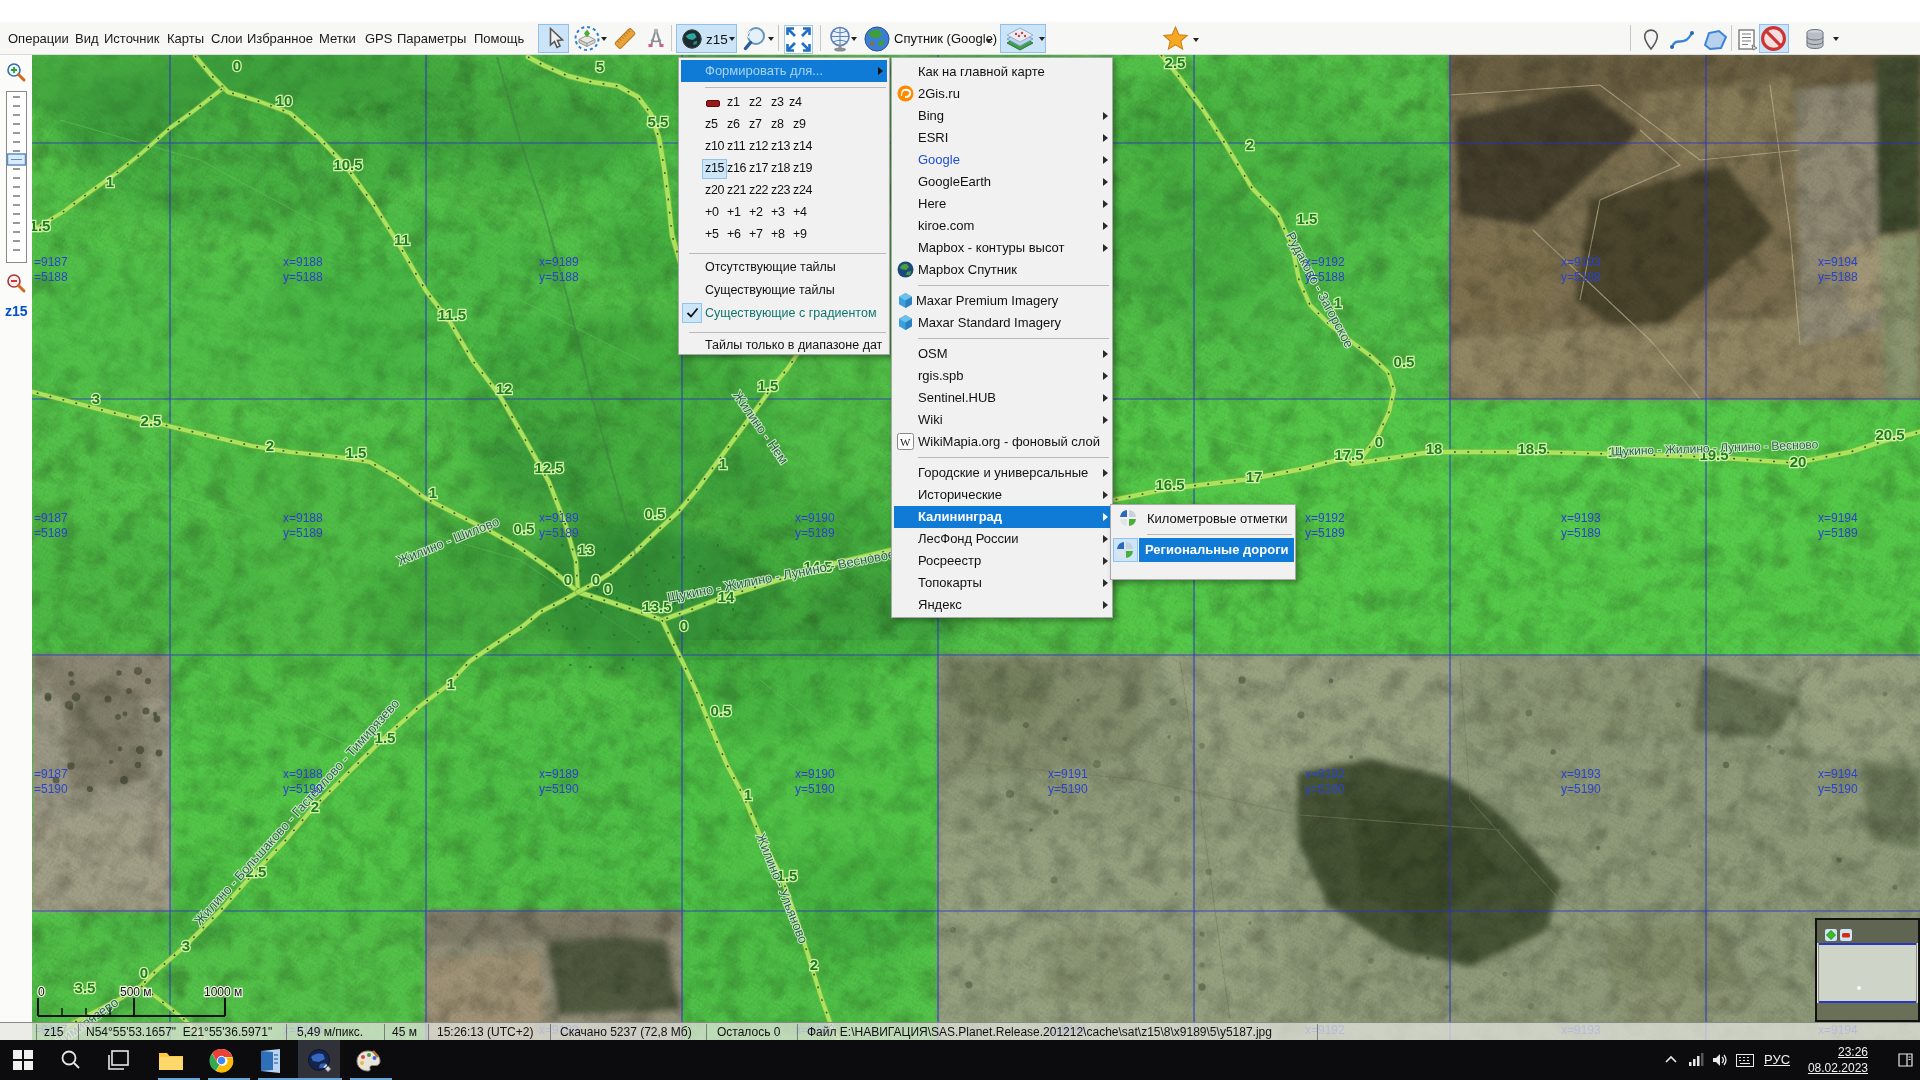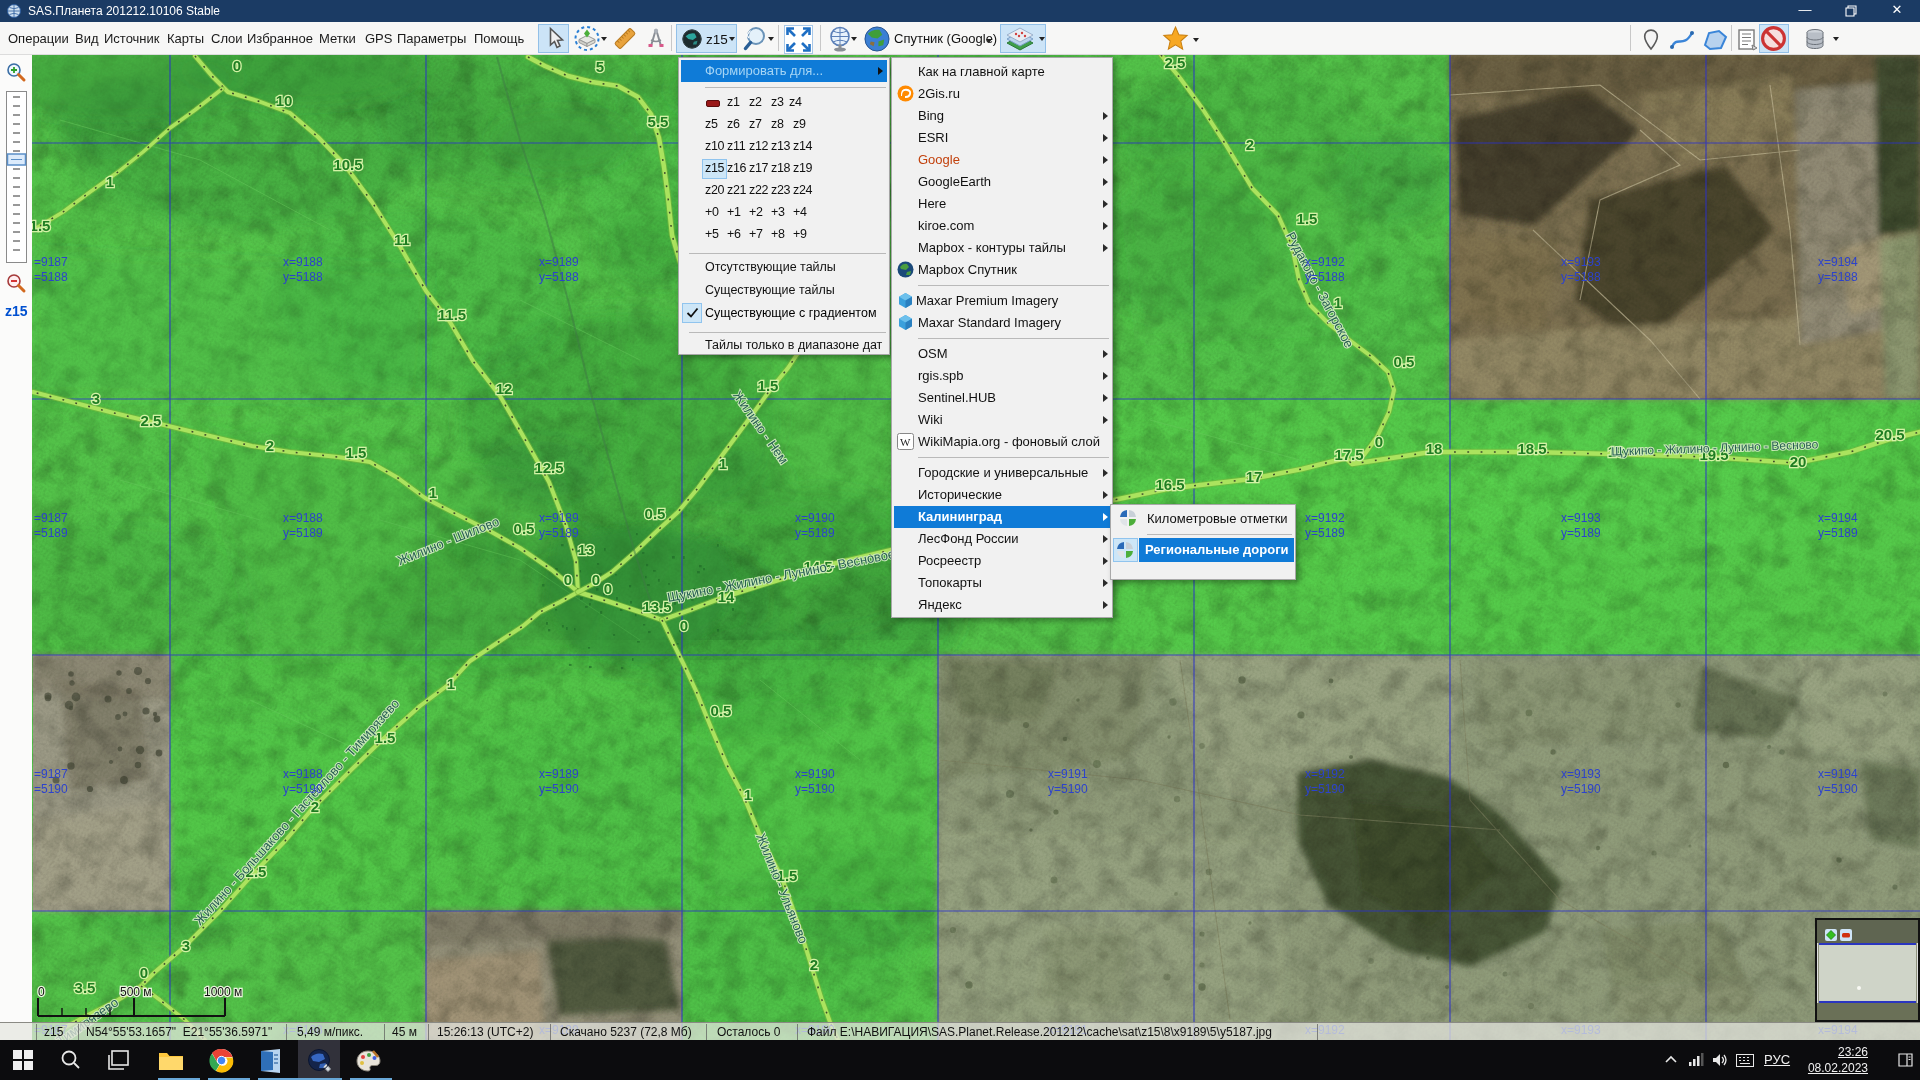--- a/index.html
+++ b/index.html
@@ -505,33 +505,20 @@
 <line x1="78" y1="953" x2="78" y2="961" stroke-width="1.4"></line>
 </g>
 <g font-size="12" fill="#111" stroke="#e8f4dc" stroke-width="2.5" paint-order="stroke">
 <text x="6" y="941">0</text>
 <text x="88" y="941">500 м</text>
 <text x="172" y="941">1000 м</text>
 </g>
 </svg>
 </div>
 
-  <div class="abs" id="titlebar">
-    <svg class="abs" style="left:7px;top:4px" width="14" height="14" viewBox="0 0 14 14">
-        <circle cx="7" cy="7" r="6.5" fill="#cfe0f0"></circle>
-        <circle cx="7" cy="7" r="6.5" fill="none" stroke="#2a5a9a"></circle>
-        <path d="M1 7 H13 M7 1 V13 M2.5 3.5 Q7 6 11.5 3.5 M2.5 10.5 Q7 8 11.5 10.5" stroke="#2a5a9a" fill="none" stroke-width="0.8"></path>
-      </svg>
-    <span class="title">SAS.Планета 201212.10106 Stable</span>
-    <div class="winbtn" style="left:1782px;">—</div>
-    <div class="winbtn" style="left:1828px;"><svg width="12" height="12" viewBox="0 0 12 12" style="margin-top:5px">
-          <path d="M3 3 V1 H11 V9 H9 M1 3 H9 V11 H1 Z" fill="none" stroke="#fff" stroke-width="1.1"></path>
-        </svg></div>
-    <div class="winbtn" style="left:1874px;">✕</div>
-  </div>
 
   <div class="abs" id="menurow">
     <span class="mitem" style="left:8px">Операции</span>
     <span class="mitem" style="left:75px">Вид</span>
     <span class="mitem" style="left:104px">Источник</span>
     <span class="mitem" style="left:167px">Карты</span>
     <span class="mitem" style="left:211px">Слои</span>
     <span class="mitem" style="left:247px">Избранное</span>
     <span class="mitem" style="left:319px">Метки</span>
     <span class="mitem" style="left:365px">GPS</span>
@@ -739,48 +726,48 @@
         <div class="abs" style="left:92px;top:147px;font-size:12.5px;letter-spacing:-0.3px;color:#111">+3</div>
         <div class="abs" style="left:114px;top:147px;font-size:12.5px;letter-spacing:-0.3px;color:#111">+4</div>
         <div class="abs" style="left:26px;top:169px;font-size:12.5px;letter-spacing:-0.3px;color:#111">+5</div>
         <div class="abs" style="left:48px;top:169px;font-size:12.5px;letter-spacing:-0.3px;color:#111">+6</div>
         <div class="abs" style="left:70px;top:169px;font-size:12.5px;letter-spacing:-0.3px;color:#111">+7</div>
         <div class="abs" style="left:92px;top:169px;font-size:12.5px;letter-spacing:-0.3px;color:#111">+8</div>
         <div class="abs" style="left:114px;top:169px;font-size:12.5px;letter-spacing:-0.3px;color:#111">+9</div>
         <div class="sep" style="left:10px;top:195px"></div>
         <div class="abs" style="left:26px;top:202px;font-size:12.5px;color:#111;white-space:nowrap">Отсутствующие тайлы</div>
         <div class="abs" style="left:26px;top:225px;font-size:12.5px;color:#111;white-space:nowrap">Существующие тайлы</div>
-        <div class="abs" style="left:26px;top:248px;font-size:12.5px;color:#000000;white-space:nowrap">Существующие с градиентом</div>
+        <div class="abs" style="left:26px;top:248px;font-size:12.5px;color:#0f766e;white-space:nowrap">Существующие с градиентом</div>
         <div class="abs" style="left:3px;top:245px;width:20px;height:20px;background:#cde6f7;border:1px solid #90c4ee;"></div>
         <svg class="abs" style="left:7px;top:249px" width="13" height="12" viewBox="0 0 13 12">
           <path d="M1.5 6 L5 9.5 L11.5 1.5" fill="none" stroke="#111" stroke-width="1.8"></path>
         </svg>
         <div class="sep" style="left:10px;top:274px"></div>
         <div class="abs" style="left:26px;top:280px;font-size:12.5px;color:#111;white-space:nowrap">Тайлы только в диапазоне дат</div>
       </div>
       <div class="pmenu abs" style="left:891px;top:57px;width:222px;height:561px;">
         <div class="abs" style="left:26px;top:6px;font-size:13px;color:#111;white-space:nowrap">Как на главной карте</div>
         <div class="abs" style="left:26px;top:28px;font-size:13px;color:#111;white-space:nowrap">2Gis.ru</div>
         <svg class="abs" style="left:5px;top:27px" width="17" height="17" viewBox="0 0 17 17">
           <circle cx="8.5" cy="8.5" r="8" fill="#ff8a00"></circle>
           <path d="M5 11 Q5 5 10 6 Q13 6.7 12 9 Q11 11.5 8 11 L8 13 Q13 13.5 14 9 Q15 4.5 9.5 3.8 Q3.5 3.2 4 11 Z" fill="#fff"></path>
         </svg>
         <div class="abs" style="left:26px;top:50px;font-size:13px;color:#111;white-space:nowrap">Bing</div>
         <div class="marrow" style="left:211px;top:54px;"></div>
         <div class="abs" style="left:26px;top:72px;font-size:13px;color:#111;white-space:nowrap">ESRI</div>
         <div class="marrow" style="left:211px;top:76px;"></div>
-        <div class="abs" style="left:26px;top:94px;font-size:13px;color:#c2410c;white-space:nowrap">Google</div>
+        <div class="abs" style="left:26px;top:94px;font-size:13px;color:#1d4ed8;white-space:nowrap">Google</div>
         <div class="marrow" style="left:211px;top:98px;"></div>
         <div class="abs" style="left:26px;top:116px;font-size:13px;color:#111;white-space:nowrap">GoogleEarth</div>
         <div class="marrow" style="left:211px;top:120px;"></div>
         <div class="abs" style="left:26px;top:138px;font-size:13px;color:#111;white-space:nowrap">Here</div>
         <div class="marrow" style="left:211px;top:142px;"></div>
         <div class="abs" style="left:26px;top:160px;font-size:13px;color:#111;white-space:nowrap">kiroe.com</div>
         <div class="marrow" style="left:211px;top:164px;"></div>
-        <div class="abs" style="left:26px;top:182px;font-size:13px;color:#111;white-space:nowrap">Mapbox - контуры тайлы</div>
+        <div class="abs" style="left:26px;top:182px;font-size:13px;color:#111;white-space:nowrap">Mapbox - контуры высот</div>
         <div class="marrow" style="left:211px;top:186px;"></div>
         <div class="abs" style="left:26px;top:204px;font-size:13px;color:#111;white-space:nowrap">Mapbox Спутник</div>
         <svg class="abs" style="left:5px;top:203px" width="17" height="17" viewBox="0 0 17 17">
           <circle cx="8.5" cy="8.5" r="8" fill="#1b4a7a"></circle>
           <path d="M3 6 Q6 2 10 3 L12 6 L9 9 L4 8 Z" fill="#4a9e3f"></path>
           <path d="M10 11 L14 10 L13 14 L9 14 Z" fill="#4a9e3f"></path>
         </svg>
         <div class="sep" style="top:227px"></div>
         <div class="abs" style="left:24px;top:235px;font-size:13px;color:#111;white-space:nowrap">Maxar Premium Imagery</div>
         <svg class="abs" style="left:5px;top:234px" width="17" height="17" viewBox="0 0 17 17">

